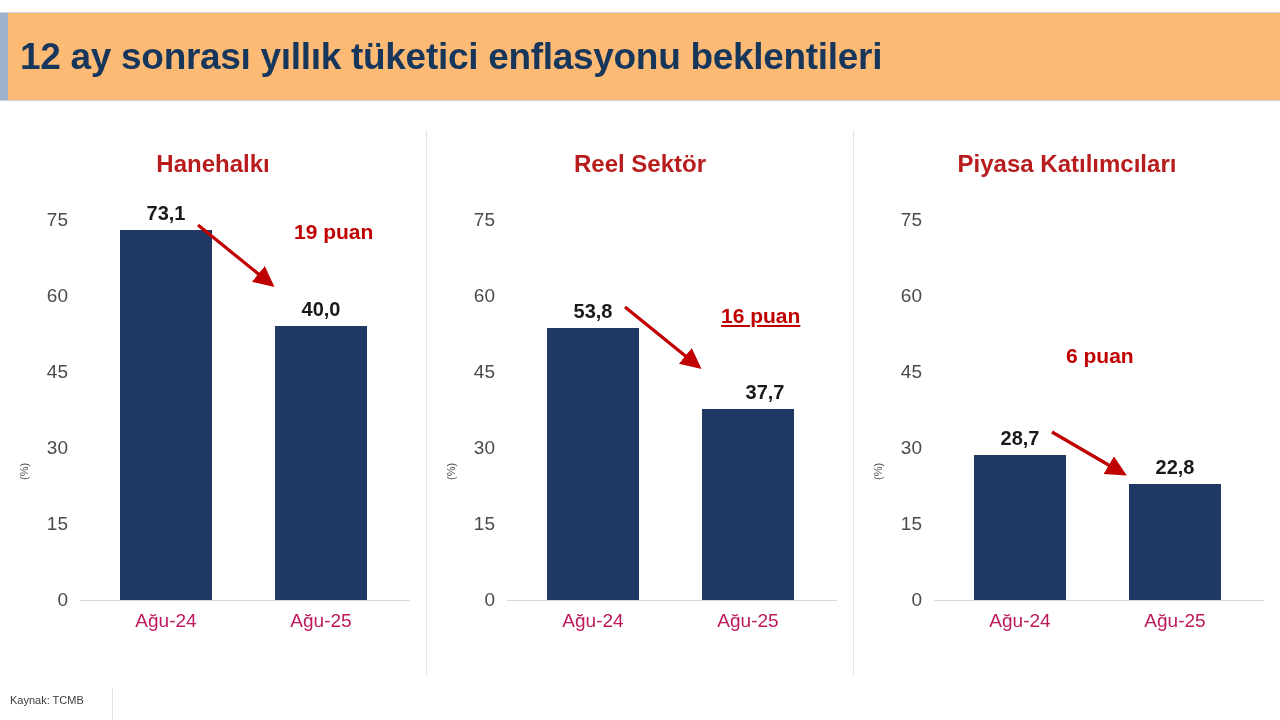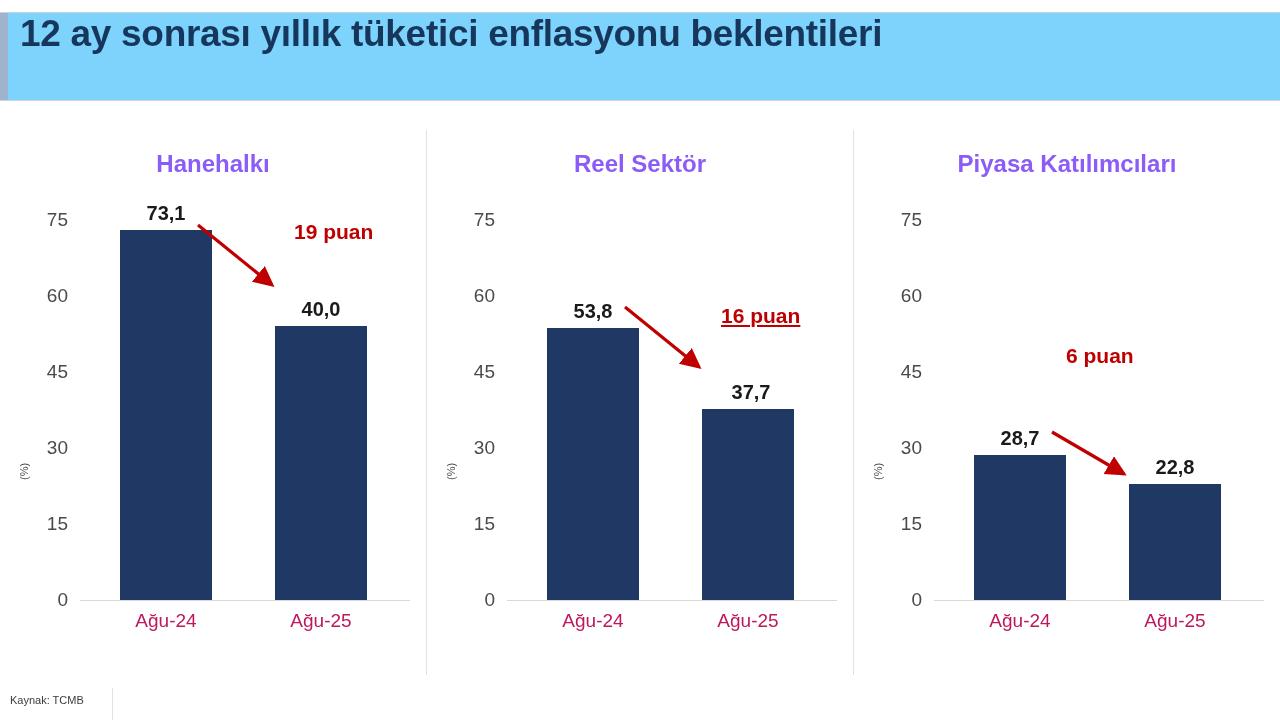--- a/index.html
+++ b/index.html
@@ -15,24 +15,25 @@
     position: relative;
   }
 
   
   #title-band {
     position: absolute;
     left: 0;
     top: 12px;
     width: 1280px;
     height: 87px;
-    background: #7dd3fc;
+    background: #fdba74;
     border-top: 1px solid #c9d4e2;
     border-bottom: 1px solid #c9d4e2;
     display: flex;
+    align-items: center;
   }
   #title-accent {
     width: 8px;
     height: 87px;
     background: #9fb3cc;
   }
   #title-text {
     font-size: 37px;
     font-weight: bold;
     color: #16365c;
@@ -68,21 +69,21 @@
   }
 
   .panel-title {
     position: absolute;
     top: 30px;
     left: 0;
     width: 426px;
     text-align: center;
     font-size: 24px;
     font-weight: bold;
-    color: #8b5cf6;
+    color: #b91c1c;
   }
 
   
   .plot {
     position: absolute;
     left: 80px;
     top: 100px;
     width: 330px;
     height: 480px;
   }
@@ -220,21 +221,21 @@
       <div class="ytick" style="top:304px;">15</div>
       <div class="ytick" style="top:380px;">0</div>
 
       <div class="axis-line" style="top:380px;"></div>
 
       <div class="bar" style="left:40px; top:108px; height:272px;"></div>
       <div class="bar-value" style="left:86px; top:80px;">53,8</div>
       <div class="cat-label" style="left:86px; top:390px;">Ağu-24</div>
 
       <div class="bar" style="left:195px; top:189px; height:191px;"></div>
-      <div class="bar-value" style="left:244px; top:161px;text-align:right;">37,7</div>
+      <div class="bar-value" style="left:258px; top:161px;text-align:right;">37,7</div>
       <div class="cat-label" style="left:241px; top:390px;">Ağu-25</div>
 
       <svg class="arrow-svg" style="left:0px; top:55px; width:330px; height:150px;" viewBox="0 0 330 150">
         <defs>
           <marker id="ah1" markerWidth="7" markerHeight="7" refX="5.5" refY="3.2" orient="auto">
             <path d="M0,0 L6.5,3.2 L0,6.4 z" fill="#c00000"></path>
           </marker>
         </defs>
         <line x1="118" y1="32" x2="192" y2="92" stroke="#c00000" stroke-width="3.2" marker-end="url(#ah1)"></line>
       </svg>

